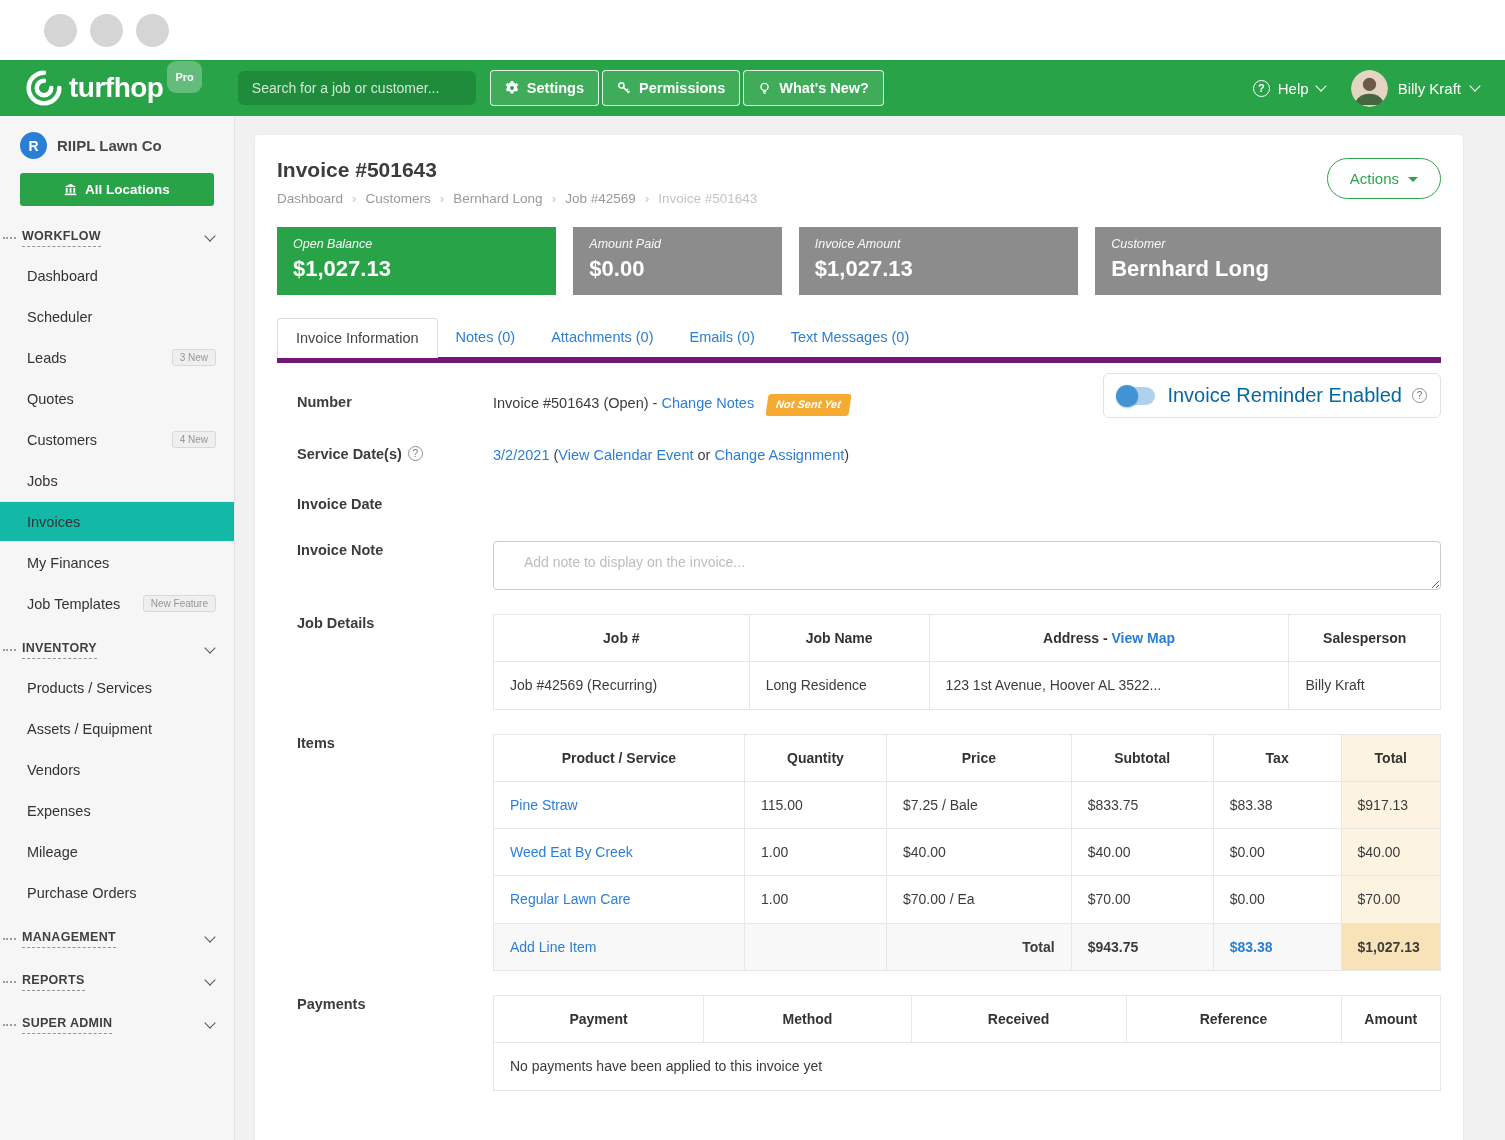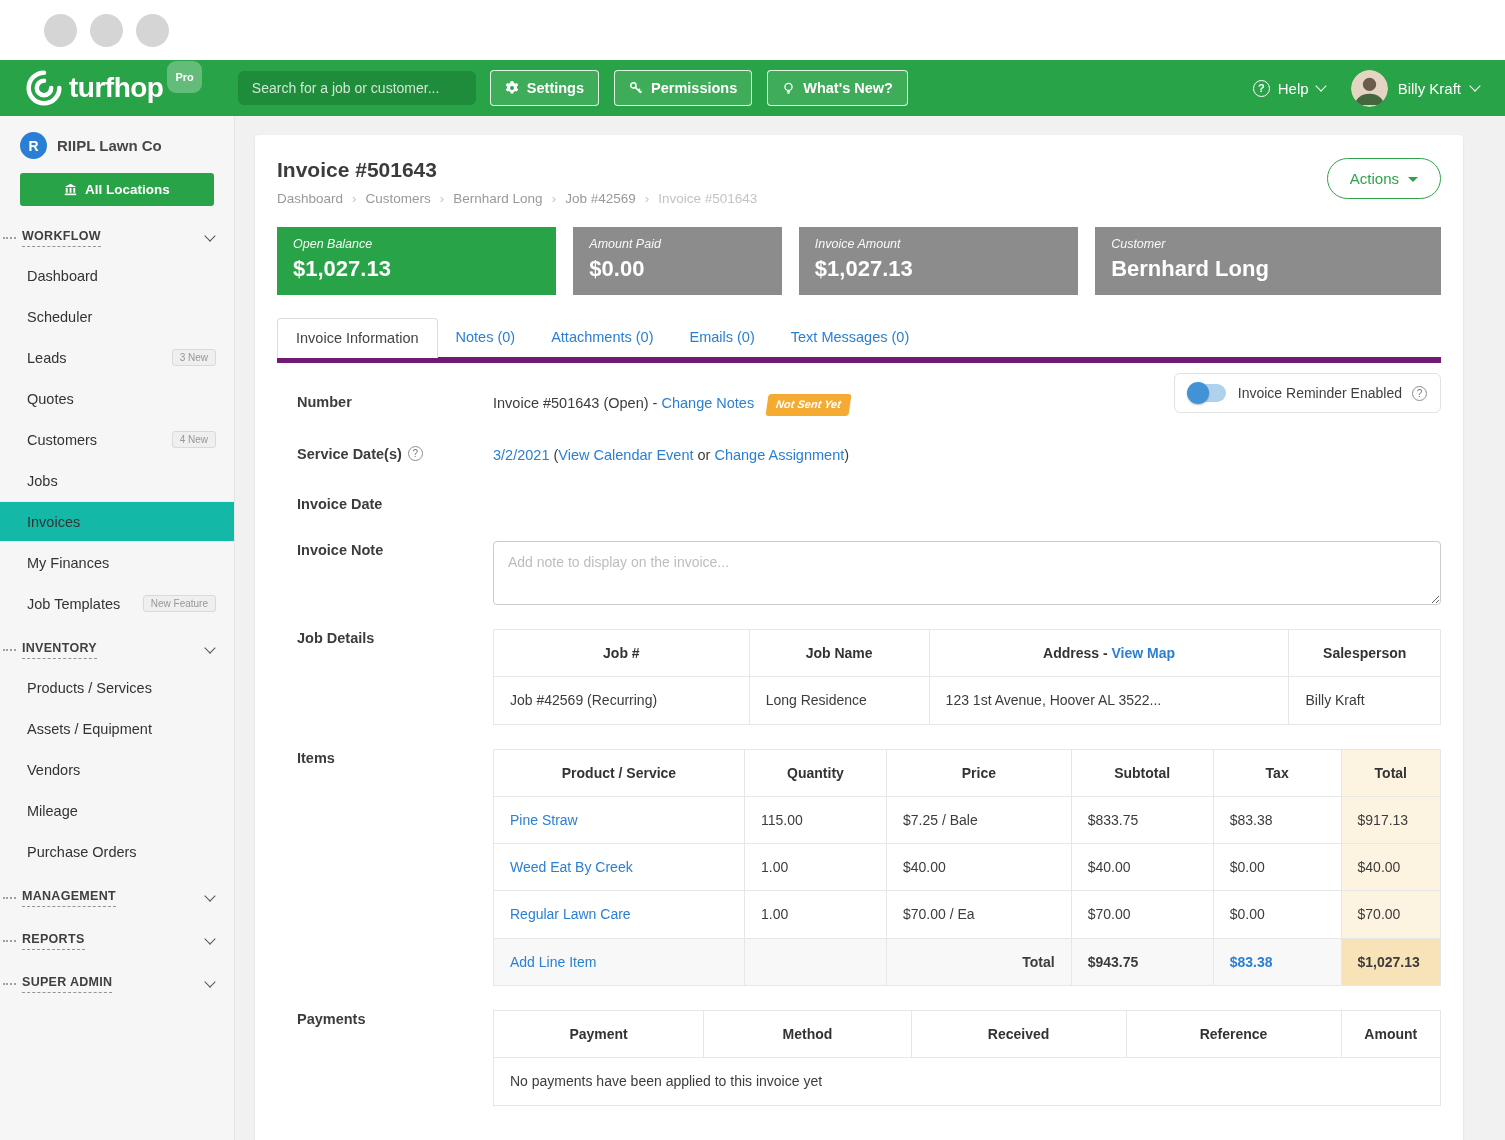--- a/index.html
+++ b/index.html
@@ -10,21 +10,21 @@
   .window-bar { height: 60px; background: #fff; display: flex; align-items: center; gap: 13px; padding-left: 44px; }
   .window-dot { width: 33px; height: 33px; border-radius: 50%; background: #d5d5d5; }
 
   
   .topbar { height: 56px; background: #29a347; display: flex; align-items: center; padding: 0 26px; }
   .logo { display: flex; align-items: center; margin-right: 36px; cursor: pointer; }
   .logo-text { font-size: 28px; font-weight: bold; color: #fff; letter-spacing: -0.5px; margin-left: 7px; }
   .pro-badge { background: rgba(255,255,255,0.28); color: #fff; font-size: 11px; font-weight: bold; border-radius: 9px; padding: 10px 8px; margin-left: 4px; position: relative; top: -11px; }
   .search { width: 238px; height: 34px; border: none; border-radius: 6px; background: #1f8c3b; color: #fff; padding: 0 14px; font-size: 14px; outline: none; margin-right: 14px; font-family: inherit; }
   .search::placeholder { color: #cfe8d4; }
-  .tb-btn { display: flex; align-items: center; gap: 8px; height: 36px; padding: 0 14px; border: 1px solid rgba(255,255,255,0.85); border-radius: 4px; background: rgba(255,255,255,0.10); color: #fff; font-size: 14.5px; font-weight: bold; margin-right: 15px; cursor: pointer; font-family: inherit; }
+  .tb-btn { display: flex; align-items: center; gap: 8px; height: 36px; padding: 0 14px; border: 1px solid rgba(255,255,255,0.85); border-radius: 4px; background: rgba(255,255,255,0.10); color: #fff; font-size: 14.5px; font-weight: bold; margin-right: 3px; cursor: pointer; font-family: inherit; }
   .topbar-right { margin-left: auto; display: flex; align-items: center; color: #fff; }
   .help-wrap { display: flex; align-items: center; gap: 8px; cursor: pointer; }
   .help-circle { width: 17px; height: 17px; border: 1.4px solid #fff; border-radius: 50%; display: flex; align-items: center; justify-content: center; font-size: 11px; font-weight: bold; }
   .chev-white { width: 8px; height: 8px; border-right: 1.8px solid #fff; border-bottom: 1.8px solid #fff; transform: rotate(45deg); margin-top: -5px; }
   .help-label { font-size: 15px; }
   .avatar { width: 37px; height: 37px; border-radius: 50%; overflow: hidden; margin-left: 26px; margin-right: 10px; cursor: pointer; flex-shrink: 0; }
   .user-wrap { display: flex; align-items: center; gap: 10px; cursor: pointer; }
   .user-name { font-size: 15px; }
 
   
@@ -64,30 +64,30 @@
 
   .tabs { display: flex; margin-top: 23px; border-bottom: 6px solid #701a75; }
   .tab { padding: 11px 18px; font-size: 14.5px; color: #2a7fd4; cursor: pointer; margin-bottom: -1px; }
   .tab.active { background: #fff; border: 1px solid #dcdcdc; border-bottom-color: #fff; border-radius: 4px 4px 0 0; color: #444; cursor: default; }
 
   .panel { position: relative; padding-top: 30px; }
 
   .reminder-box { position: absolute; top: 10px; right: 0; display: flex; align-items: center; gap: 10px; border: 1px solid #e2e2e2; border-radius: 6px; padding: 10px 13px; background: #fff; }
   .toggle-on { width: 38px; height: 18px; border-radius: 9px; background: #aed1ec; position: relative; cursor: pointer; flex-shrink: 0; margin-right: 2px; }
   .toggle-on::after { content: ""; position: absolute; left: -1px; top: -2px; width: 22px; height: 22px; border-radius: 50%; background: #4193d6; box-shadow: 0 1px 2px rgba(0,0,0,0.25); }
-  .reminder-label { font-size: 14px; color: #404040; }
+  .reminder-label { font-size: 20px; color: #0369a1; }
   .qicon { display: inline-flex; width: 15px; height: 15px; border: 1px solid #8f8f8f; border-radius: 50%; align-items: center; justify-content: center; font-size: 10px; color: #777; font-weight: normal; flex-shrink: 0; }
 
   .frow { display: flex; align-items: flex-start; margin-bottom: 29px; }
   .frow.trow { margin-bottom: 24px; }
   .flabel { width: 216px; flex-shrink: 0; padding-left: 20px; font-size: 14.5px; font-weight: bold; color: #3c3c3c; display: flex; align-items: center; gap: 6px; padding-top: 1px; }
   .fcontent { flex: 1; font-size: 14.5px; color: #3c3c3c; line-height: 1.45; min-width: 0; }
   .lnk { color: #2a7fd4; cursor: pointer; }
   .notsent { display: inline-block; background: #f5ab31; color: #fff; font-size: 11px; font-weight: bold; font-style: italic; padding: 3px 9px; border-radius: 3px; margin-left: 9px; transform: skewX(-8deg); }
-  .note-ta { width: 100%; height: 64px; border: 1px solid #ccc; border-radius: 4px; padding: 12px 14px; font-size: 14px; font-family: inherit; color: #333; resize: both; display: block; }
+  .note-ta { width: 100%; height: 49px; border: 1px solid #ccc; border-radius: 4px; padding: 12px 30px; font-size: 14px; font-family: inherit; color: #333; resize: both; display: block; }
   .note-ta::placeholder { color: #bdbdbd; }
 
   table { width: 100%; border-collapse: collapse; font-size: 14px; color: #3c3c3c; table-layout: fixed; }
   th, td { border: 1px solid #e7e7e7; padding: 13px 16px; text-align: left; vertical-align: middle; overflow: hidden; white-space: nowrap; text-overflow: ellipsis; }
   th { font-weight: bold; color: #333; text-align: center; }
   .tot-col { background: #fdf3e1; }
   .items-foot td { background: #f8f8f8; }
   .items-foot .tot-cell { background: #f8e2b7; font-weight: bold; }
   .foot-total-label { text-align: right; font-weight: bold; }
   .foot-sub { font-weight: bold; }
@@ -223,20 +223,23 @@
   <div class="nav-item">
       <span>Products / Services</span>
     </div>
   <div class="nav-item">
       <span>Assets / Equipment</span>
     </div>
   <div class="nav-item">
       <span>Vendors</span>
     </div>
   <div class="nav-item">
+      <span>Expenses</span>
+    </div>
+  <div class="nav-item">
       <span>Mileage</span>
     </div>
   <div class="nav-item">
       <span>Purchase Orders</span>
     </div>
 
   <div class="sec-head">
     <span class="sec-dots"></span>
     <span class="sec-label">MANAGEMENT</span>
     <span class="sec-chev"></span>

